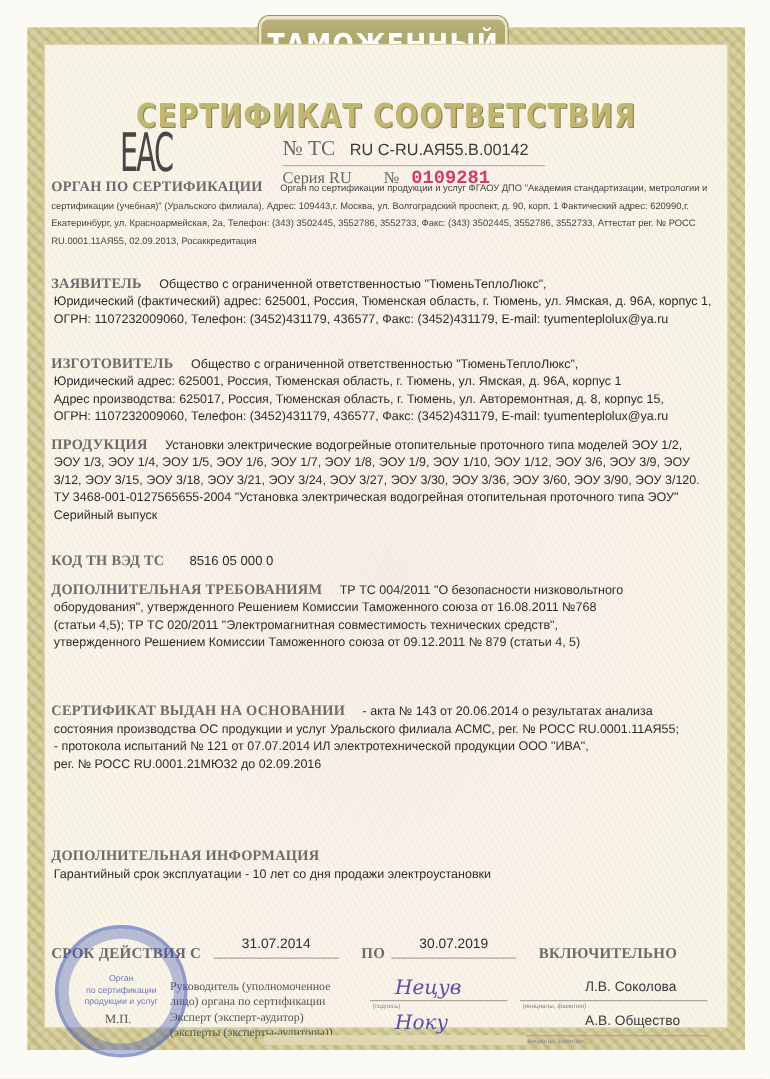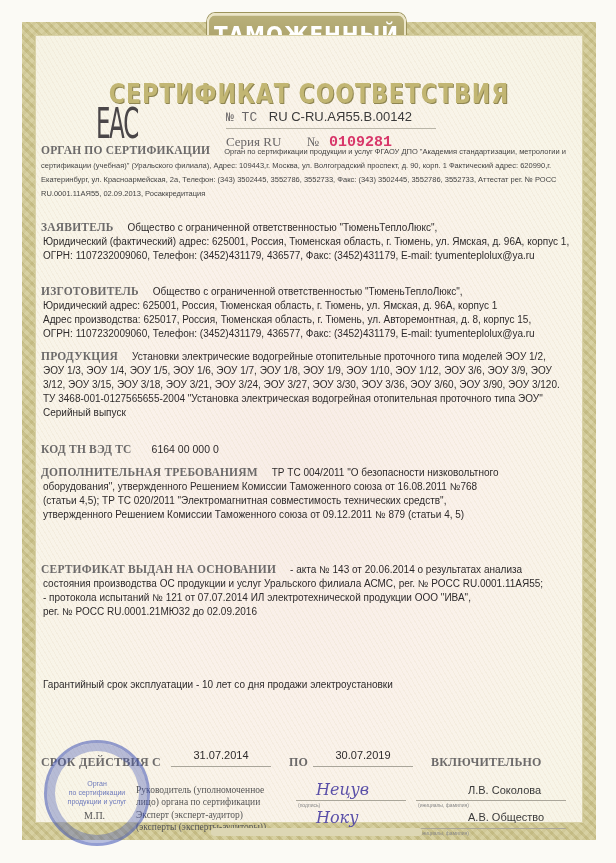--- a/index.html
+++ b/index.html
@@ -35,21 +35,21 @@
     color: #c2b673; letter-spacing: 1px; transform: scaleY(1.2);
     text-shadow: 1px 1px 0 #8e8552;
   }
   .eac {
     position: absolute; left: 60px; top: 62px; font-family: "DejaVu Sans Condensed", "DejaVu Sans", sans-serif;
     font-size: 34px; color: #4a4648; font-weight: normal; letter-spacing: -2px; transform: scaleX(0.75) scaleY(1.25);
     transform-origin: left top;
   }
   .serif-lbl { font-family: "Liberation Serif", serif; color: #6a6768; }
   .cert-no { position: absolute; left: 190px; top: 73px; font-size: 13px; width: 210px; border-bottom: 1px solid #b9b5a8; padding-bottom: 3px; }
-  .cert-no .lbl { font-size: 13px; margin-right: 8px; font-family: Liberation Mono, monospace; }
+  .cert-no .lbl { font-size: 17px; margin-right: 8px; }
   .cert-no .val { color: #3a3a3a; }
   .series { position: absolute; left: 190px; top: 98px; font-size: 13px; }
   .series .num { font-family: "Liberation Mono", monospace; color: #d8376a; font-weight: bold; font-size: 15px; margin-left: 6px; }
   .series .lbl2 { margin-left: 22px; }
   .sec { position: absolute; left: 5px; right: 8px; font-size: 10px; line-height: 14px; }
   .h { font-family: "Liberation Serif", serif; font-weight: bold; color: #6c6a6a; font-size: 11.5px; margin-right: 14px; letter-spacing: 0.2px; }
   .small { font-size: 7.5px; line-height: 11px; color: #444; }
   .indent { padding-left: 2px; }
   .valid-row { position: absolute; left: 5px; top: 717px; width: 540px; height: 20px; }
   .valid-row .h { position: absolute; top: 2px; font-size: 12px; }
@@ -108,38 +108,39 @@
 
     <div class="sec" style="top:313px;">
       <div><span class="h">ПРОДУКЦИЯ</span><span>Установки электрические водогрейные отопительные проточного типа моделей ЭОУ 1/2,</span></div>
       <div class="indent">ЭОУ 1/3, ЭОУ 1/4, ЭОУ 1/5, ЭОУ 1/6, ЭОУ 1/7, ЭОУ 1/8, ЭОУ 1/9, ЭОУ 1/10, ЭОУ 1/12, ЭОУ 3/6, ЭОУ 3/9, ЭОУ</div>
       <div class="indent">3/12, ЭОУ 3/15, ЭОУ 3/18, ЭОУ 3/21, ЭОУ 3/24, ЭОУ 3/27, ЭОУ 3/30, ЭОУ 3/36, ЭОУ 3/60, ЭОУ 3/90, ЭОУ 3/120.</div>
       <div class="indent">ТУ 3468-001-0127565655-2004 "Установка электрическая водогрейная отопительная проточного типа ЭОУ"</div>
       <div class="indent">Серийный выпуск</div>
     </div>
 
     <div class="sec" style="top:406px;">
-      <span class="h">КОД ТН ВЭД ТС</span><span style="margin-left:6px;font-size:10.5px">6164 00 000 0</span>
+      <span class="h">КОД ТН ВЭД ТС</span><span style="margin-left:6px;font-size:10.5px">8516 05 000 0</span>
     </div>
 
     <div class="sec" style="top:429px;">
       <div><span class="h">ДОПОЛНИТЕЛЬНАЯ ТРЕБОВАНИЯМ</span><span>ТР ТС 004/2011 "О безопасности низковольтного</span></div>
       <div class="indent">оборудования", утвержденного Решением Комиссии Таможенного союза от 16.08.2011 №768</div>
       <div class="indent">(статьи 4,5); ТР ТС 020/2011 "Электромагнитная совместимость технических средств",</div>
       <div class="indent">утвержденного Решением Комиссии Таможенного союза от 09.12.2011 № 879 (статьи 4, 5)</div>
     </div>
 
     <div class="sec" style="top:526px;">
       <div><span class="h">СЕРТИФИКАТ ВЫДАН НА ОСНОВАНИИ</span><span>- акта № 143 от 20.06.2014 о результатах анализа</span></div>
       <div class="indent">состояния производства ОС продукции и услуг Уральского филиала АСМС, рег. № РОСС RU.0001.11АЯ55;</div>
       <div class="indent">- протокола испытаний № 121 от 07.07.2014 ИЛ электротехнической продукции ООО "ИВА",</div>
       <div class="indent">рег. № РОСС RU.0001.21МЮ32 до 02.09.2016</div>
     </div>
 
     <div class="sec" style="top:642px;">
+      <div><span class="h">ДОПОЛНИТЕЛЬНАЯ ИНФОРМАЦИЯ</span></div>
       <div class="indent">Гарантийный срок эксплуатации - 10 лет со дня продажи электроустановки</div>
     </div>
 
     <div class="valid-row">
       <span class="h" style="left:0;">СРОК ДЕЙСТВИЯ С</span>
       <span class="date" style="left:130px;">31.07.2014</span>
       <span class="h" style="left:248px;">ПО</span>
       <span class="date" style="left:272px;">30.07.2019</span>
       <span class="h" style="left:390px;">ВКЛЮЧИТЕЛЬНО</span>
     </div>

